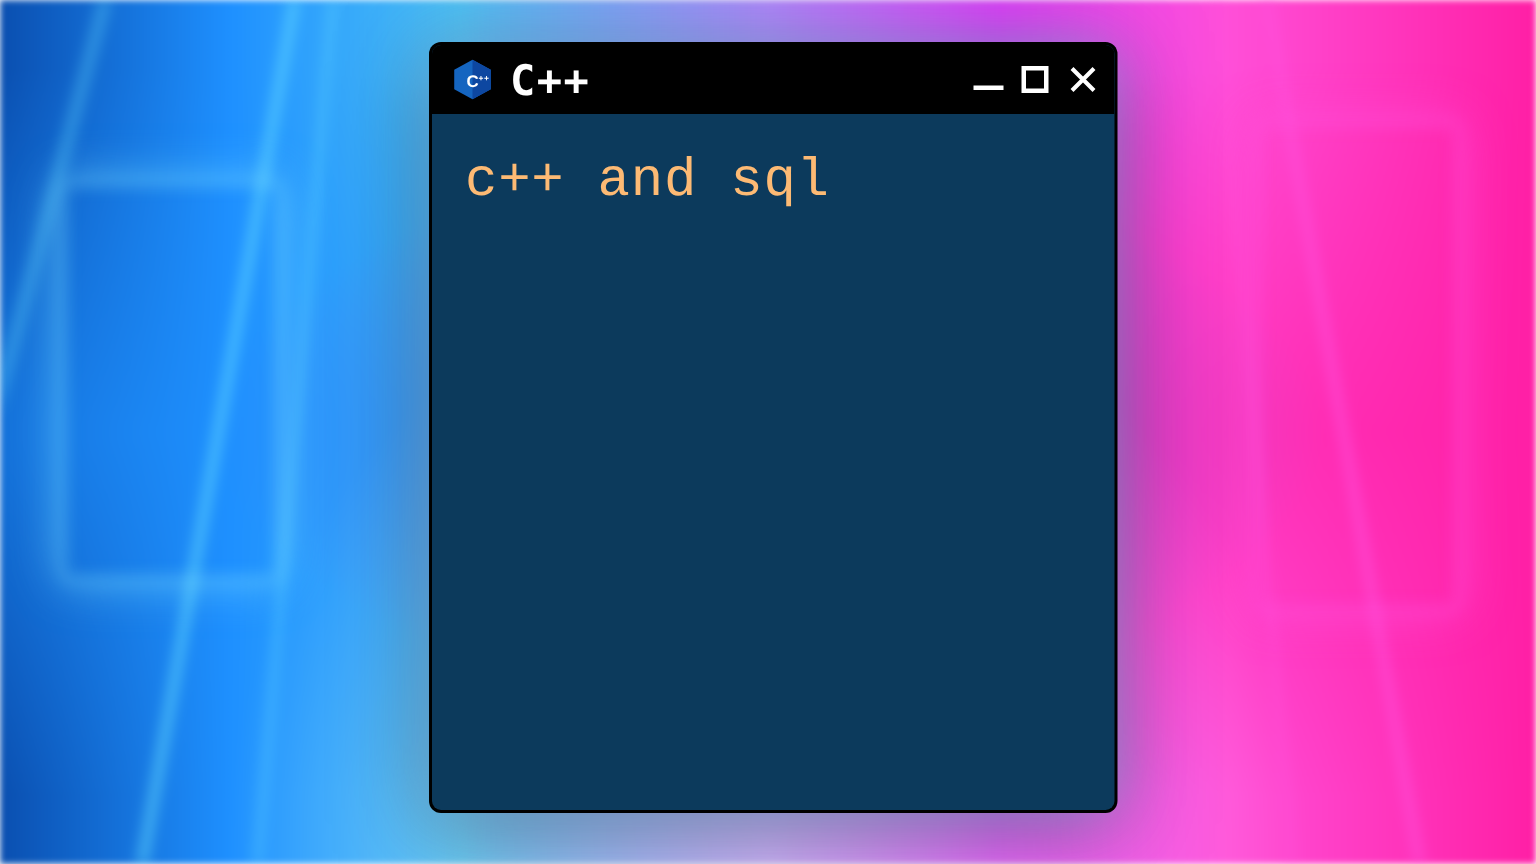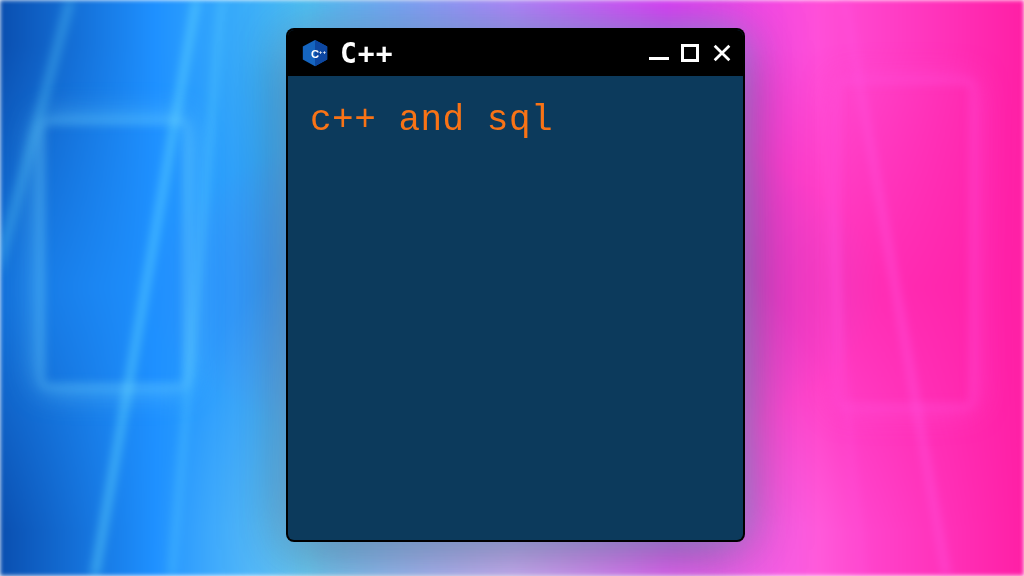--- a/index.html
+++ b/index.html
@@ -151,21 +151,21 @@
       width: 18px; height: 18px;
       border: 3px solid #fff;
     }
     .ctrl.close svg { width: 22px; height: 22px; }
     
     .content {
       padding: 24px 22px;
     }
     
     .content-text {
-      color: #f97316;
+      color: #fdba74;
       font-size: 36px;
       font-family: 'Consolas', 'Courier New', monospace;
       letter-spacing: 0.5px;
     }
   </style>
 </head>
 <body>
 
 <div class="bg"></div>
 <div class="bg-shapes"></div>

